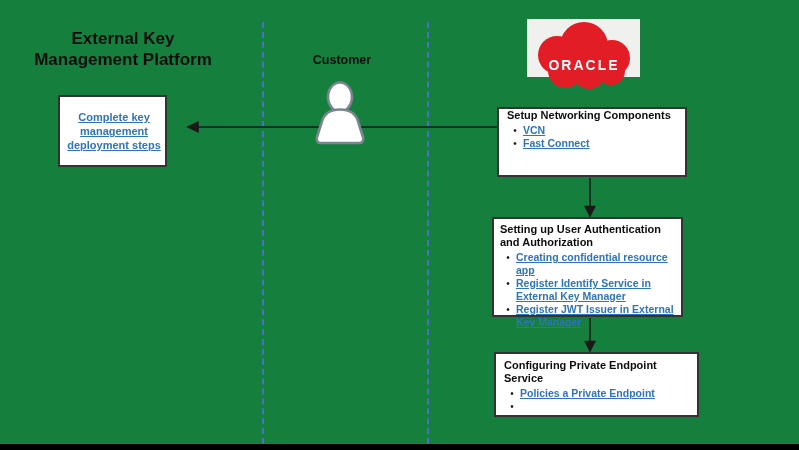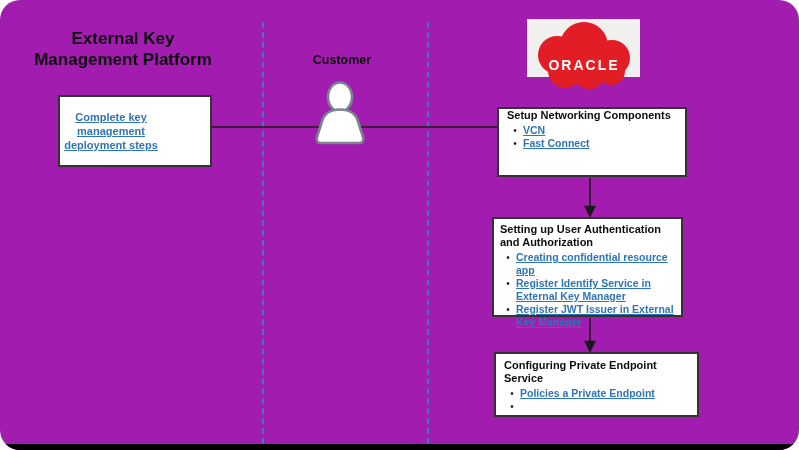--- a/index.html
+++ b/index.html
@@ -1,18 +1,18 @@
 <!DOCTYPE html>
 <html><head>
 <meta charset="utf-8">
 <style>
   html,body{margin:0;padding:0;background:#fff;}
   .canvas{
-    position:relative;width:799px;height:450px;background:#a21caf;overflow:hidden;
-    font-family:"Liberation Sans", sans-serif;color:#111;border-radius:20px;
+    position:relative;width:799px;height:450px;background:#15803d;overflow:hidden;
+    font-family:"Liberation Sans", sans-serif;color:#111;
   }
   
   .lane-divider{
     position:absolute;top:22px;bottom:6px;width:0;
     border-left:2px dashed #4472C4;z-index:1;
   }
   .divider-left{left:262px;}
   .divider-right{left:427px;}
   
   .bottom-bar{position:absolute;left:0;right:0;bottom:0;height:6px;background:#000;z-index:5;}
@@ -23,21 +23,21 @@
   }
   
   .customer-label{
     position:absolute;left:300px;top:53px;width:84px;text-align:center;
     font-size:12.5px;font-weight:bold;color:#0d0d0d;z-index:2;
   }
   
   .box{
     position:absolute;background:#fff;border:2px solid #333;box-sizing:border-box;z-index:4;
   }
-  .left-box{left:58px;top:95px;width:154px;height:72px;display:flex;align-items:center;justify-content:flex-start;}
+  .left-box{left:58px;top:95px;width:109px;height:72px;display:flex;align-items:center;justify-content:flex-end;}
   .left-box .link{display:block;width:102px;text-align:center;font-size:11px;line-height:14px;}
   .setup-box{left:497px;top:107px;width:190px;height:70px;padding:0 7px 0 8px;}
   .auth-box{left:492px;top:217px;width:191px;height:100px;padding:4px 5px 0 6px;}
   .endpoint-box{left:494px;top:352px;width:205px;height:65px;padding:5px 6px 0 8px;}
   .box-title{font-size:11px;font-weight:bold;line-height:13px;color:#0d0d0d;}
   ul.bullets{list-style:none;margin:2px 0 0 0;padding:0;}
   ul.bullets li{display:flex;align-items:flex-start;font-size:10.5px;line-height:13px;}
   ul.bullets .dot{width:16px;text-align:center;color:#1a1a1a;flex:none;font-size:10px;}
   .link{
     color:#2E75B6;text-decoration:underline;font-weight:600;cursor:pointer;

